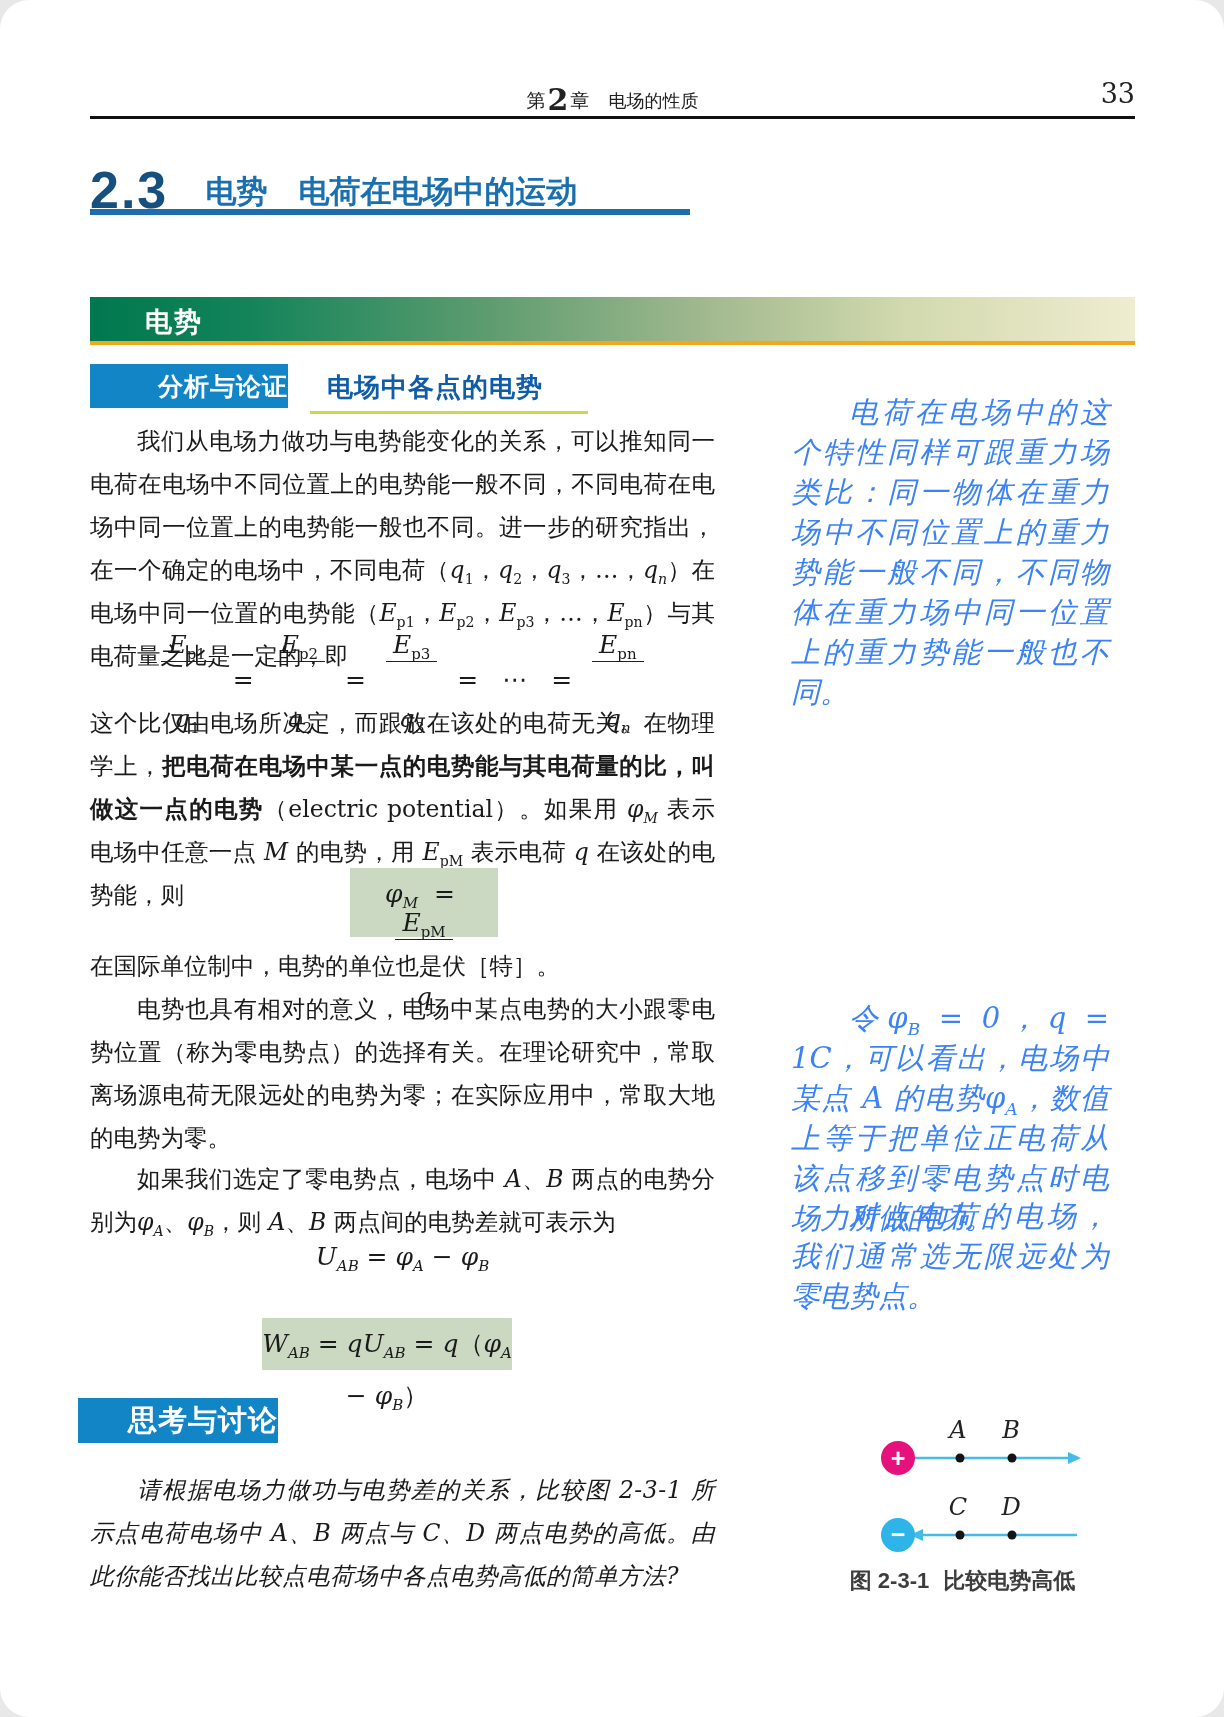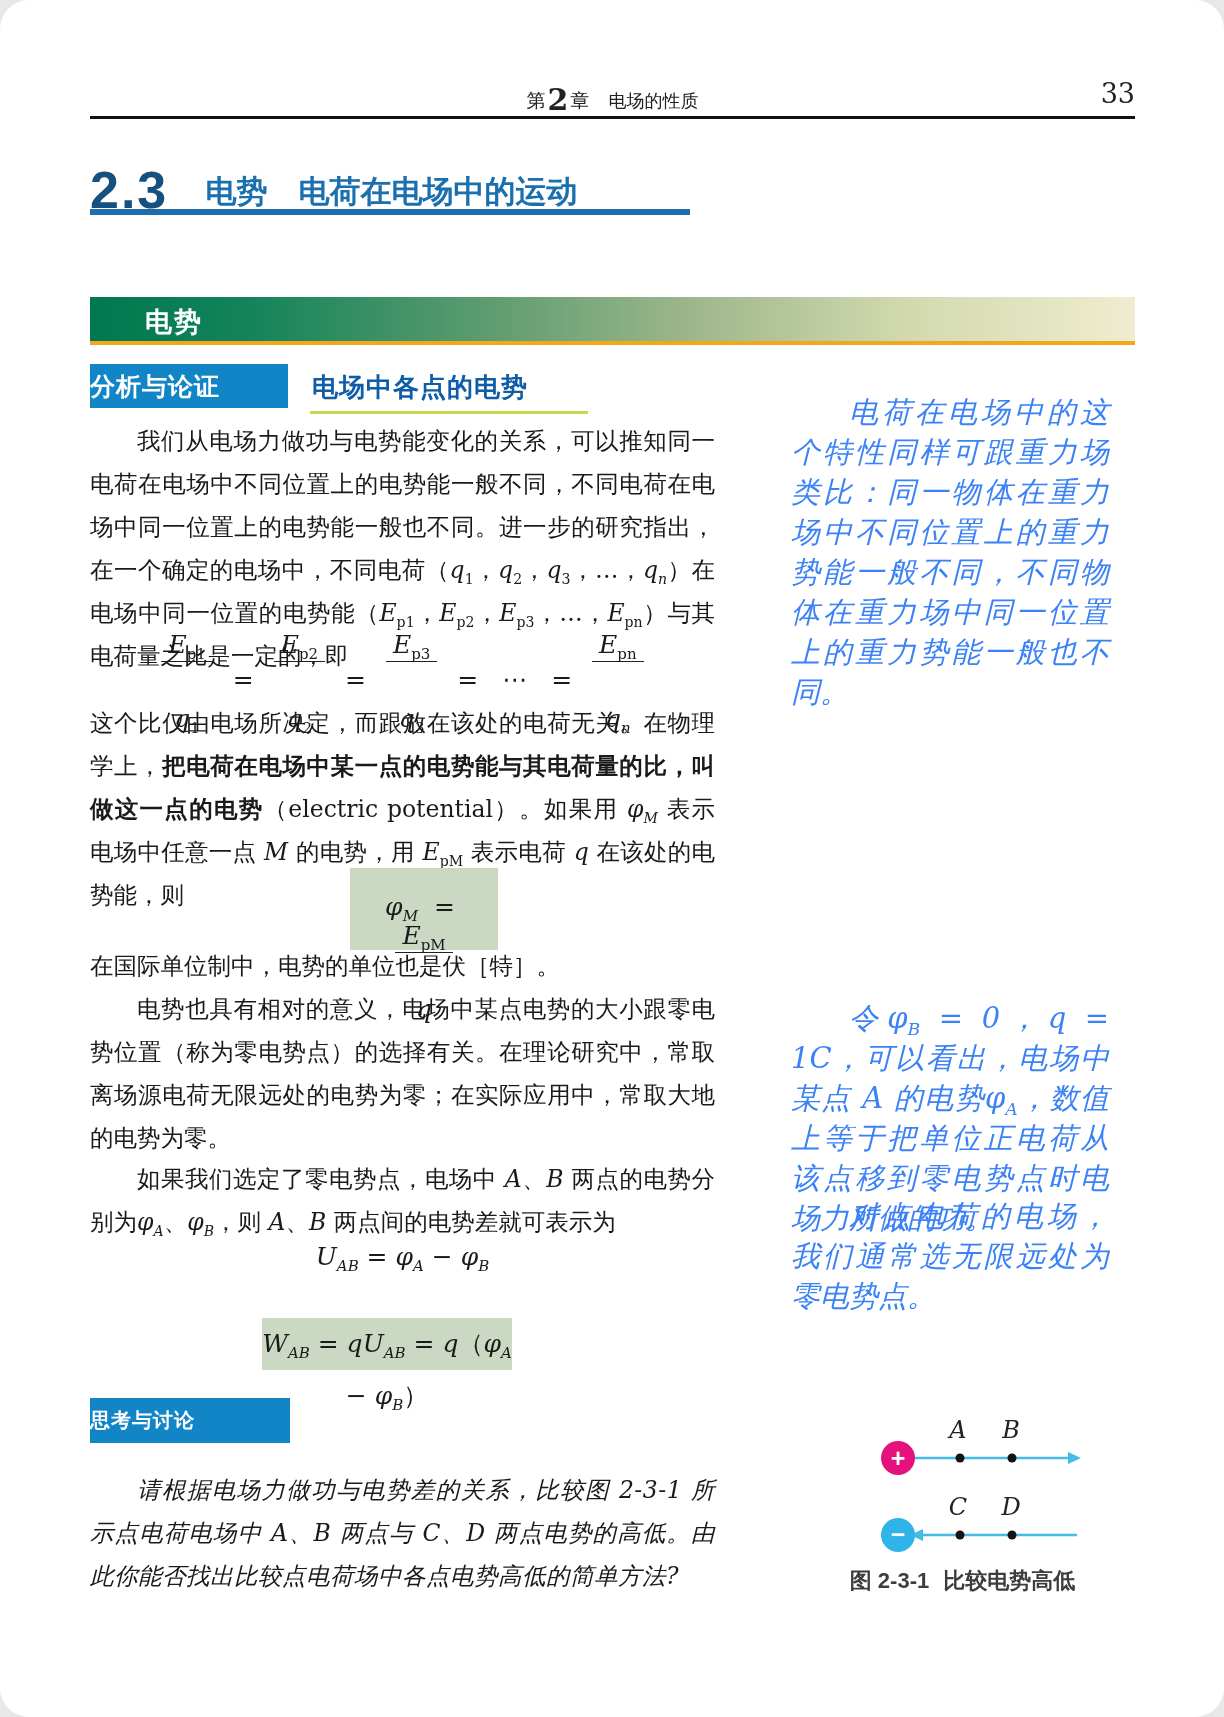--- a/index.html
+++ b/index.html
@@ -25,50 +25,50 @@
   .sec-bar{position:absolute;left:90px;top:209px;width:600px;height:6px;background:#1e6dad;}
 
   
   .banner{position:absolute;left:90px;top:297px;width:1045px;height:44px;
           background:linear-gradient(90deg,#00784f 0%,#13835a 15%,#5d9c6f 38%,#9fb78d 58%,#d2d9ae 78%,#efedd0 100%);}
   .banner-label{position:absolute;left:55px;top:7px;color:#ffffff;
                 font-family:"Liberation Sans",sans-serif;font-weight:700;font-size:27px;letter-spacing:2px;}
   .banner-rule{position:absolute;left:90px;top:341px;width:1045px;height:4px;background:#f3a71b;}
 
   
-  .tagbox{position:absolute;background:#1285c6;color:#fff;text-align:left;
+  .tagbox{position:absolute;background:#1285c6;color:#fff;text-align:right;
           font-family:"Liberation Sans",sans-serif;font-weight:700;}
   .tag-analysis{left:90px;top:364px;width:198px;height:44px;line-height:44px;font-size:25px;letter-spacing:1px;}
-  .sub-heading{position:absolute;left:312px;top:370px;font-family:"Liberation Sans",sans-serif;
+  .sub-heading{position:absolute;left:327px;top:370px;font-family:"Liberation Sans",sans-serif;
                font-weight:700;font-size:26px;color:#0f5ca8;letter-spacing:1px;}
   .sub-heading-rule{position:absolute;left:310px;top:411px;width:278px;height:3px;background:#c9d84e;}
 
   
   .body-col{position:absolute;left:90px;width:625px;font-size:23.5px;line-height:43px;
             text-align:justify;}
   .indent{text-indent:2em;}
   .seg-b{font-family:"Liberation Sans",sans-serif;font-weight:700;}
   .seg-v{font-family:"DejaVu Serif",serif;font-style:italic;}
   sub{font-size:0.6em;line-height:0;}
   sub.it{font-style:italic;}
 
   
   .formula{position:absolute;left:90px;width:625px;text-align:center;font-size:25px;}
   .frac{display:inline-block;vertical-align:middle;text-align:center;margin:0 4px;}
   .frac .num{display:block;border-bottom:1.6px solid #222;padding:0 7px 2px;}
   .frac .den{display:block;padding:3px 7px 0;margin-top:39px;}
   .frac i, .fvar{font-family:"DejaVu Serif",serif;font-style:italic;font-weight:normal;}
   .eqs{margin:0 8px;}
   .greenbox{position:absolute;background:#cbd8c2;text-align:center;font-size:25px;}
-  .gb1{left:350px;top:868px;width:148px;height:66px;padding-top:16px;}
+  .gb1{left:350px;top:868px;width:148px;height:66px;padding-top:3px;}
   .gb1 .inner{display:inline-block;margin-top:8px;}
   .gb2{left:262px;top:1318px;width:250px;height:52px;line-height:52px;}
 
   
-  .tag-think{left:90px;top:1398px;width:200px;height:45px;line-height:45px;font-size:20px;letter-spacing:1px;}
+  .tag-think{left:78px;top:1398px;width:200px;height:45px;line-height:45px;font-size:29px;letter-spacing:1px;}
   .kaiti{font-style:italic;letter-spacing:0.5px;}
 
   
   .mnote{position:absolute;left:791px;width:318px;font-size:29px;line-height:40px;
          color:#3b82f6;font-style:italic;text-align:justify;text-indent:2em;}
 
   
   .fig{position:absolute;left:790px;top:1408px;width:345px;height:160px;}
   .fig-caption{position:absolute;left:790px;top:1566px;width:345px;text-align:center;
                font-family:"Liberation Sans",sans-serif;font-weight:700;font-size:22px;color:#3d3d3d;}

